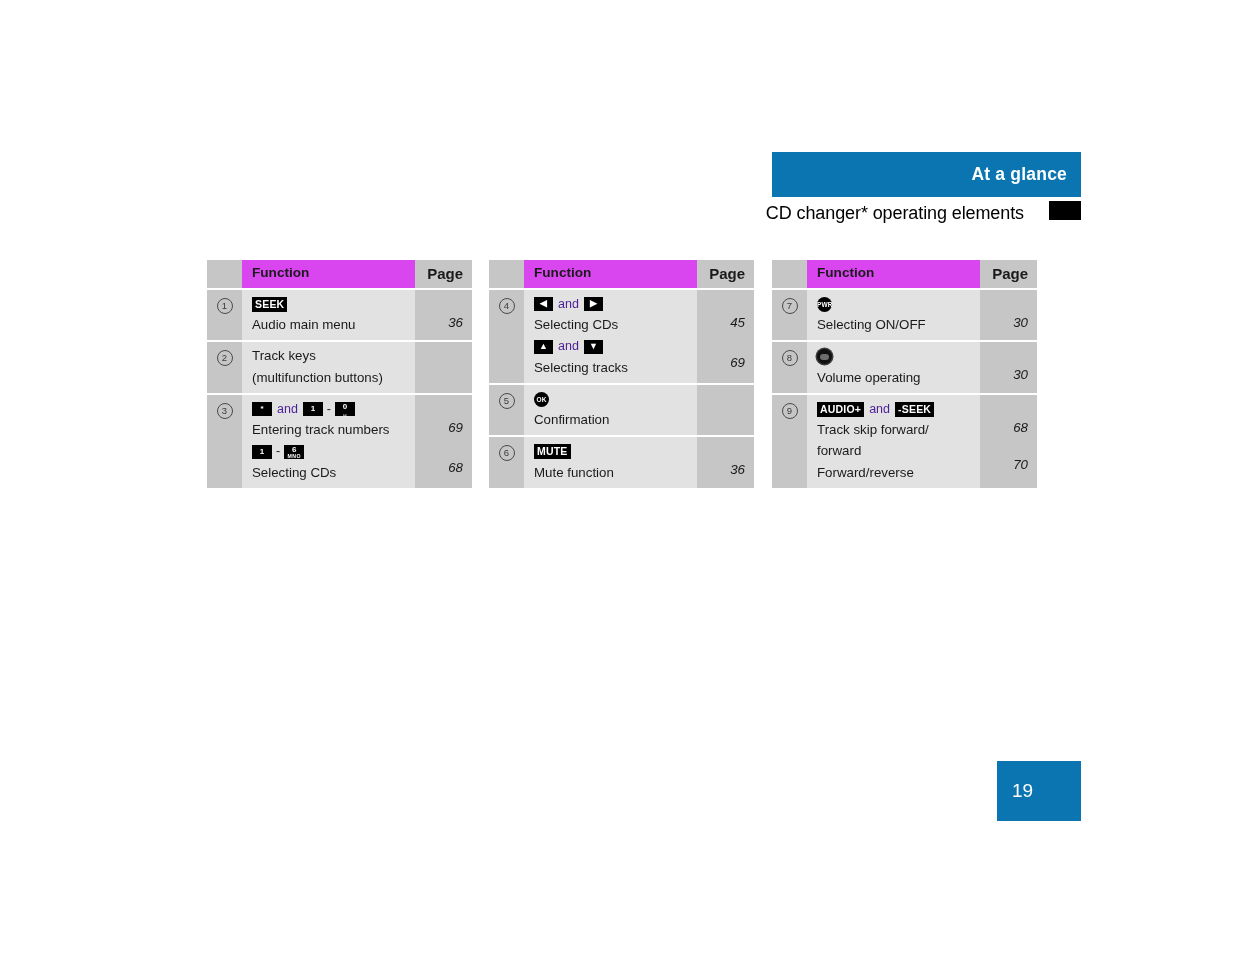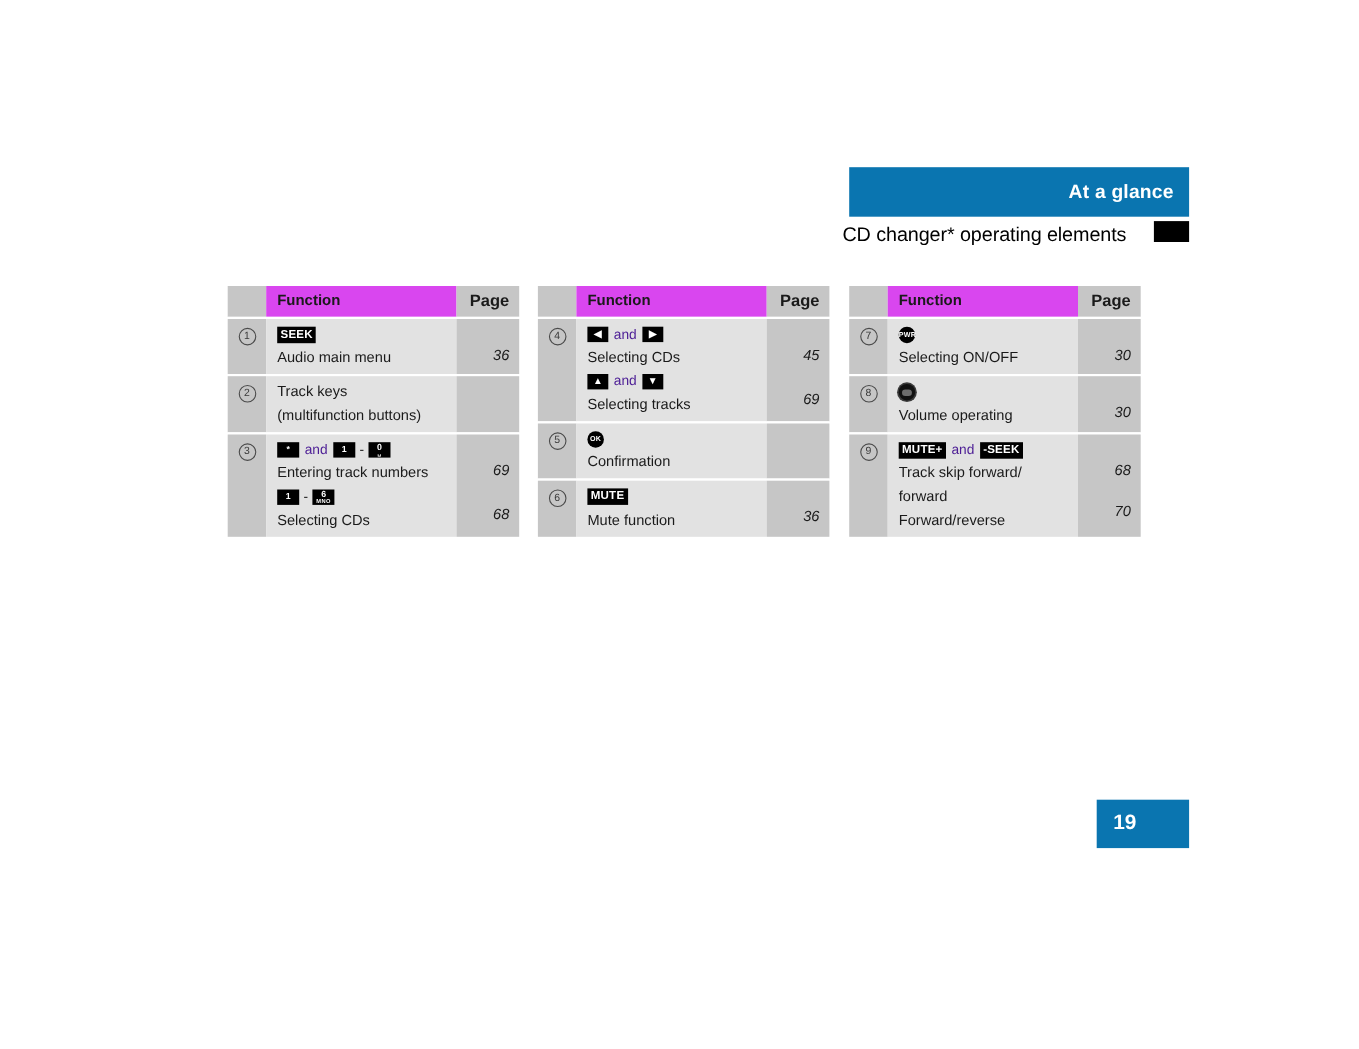--- a/index.html
+++ b/index.html
@@ -100,22 +100,22 @@
   }
   .knob::after{
     content:"";position:absolute;left:3px;top:4.5px;width:9px;height:6px;
     border-radius:3px;background:#6d6d6d;
   }
   .and{display:inline-block;font-size:12.5px;color:#4c1d95;margin:0 5px;vertical-align:middle;}
   .dash{display:inline-block;font-size:12.5px;color:#1a1a1a;margin:0 4px;vertical-align:middle;}
 
   
   #page-badge{
-    position:absolute;left:997px;top:727px;width:84px;height:44px;
-    background:#0a75b0;color:#ffffff;font-size:19px;font-weight:bold;
+    position:absolute;left:997px;top:761px;width:84px;height:60px;
+    background:#0a75b0;color:#ffffff;font-size:19px;font-weight:normal;
     display:flex;align-items:center;padding-left:15px;box-sizing:border-box;
   }
 </style>
 </head>
 <body>
 
 <div id="header-block">
   <div class="blue-band">
     <span class="band-title">At a glance</span>
   </div>
@@ -282,21 +282,21 @@
       </div>
     </div>
     <div class="trow sep">
       <div class="cell"></div>
       <div class="cell"></div>
       <div class="cell"></div>
     </div>
     <div class="trow">
       <div class="cell c-num"><span class="circnum">9</span></div>
       <div class="cell c-fn">
-        <div class="ln"><span class="chip chip-text">MUTE+</span><span class="and">and</span><span class="chip chip-text">-SEEK</span></div>
+        <div class="ln"><span class="chip chip-text">AUDIO+</span><span class="and">and</span><span class="chip chip-text">-SEEK</span></div>
         <div class="ln">Track skip forward/</div>
         <div class="ln">forward</div>
         <div class="ln">Forward/reverse</div>
       </div>
       <div class="cell c-pg">
         <div class="pg-spacer"></div>
         <div class="pg-line">68</div>
         <div class="pg-line">&nbsp;</div>
         <div style="height:5px"></div>
         <div class="pg-line">70</div>

